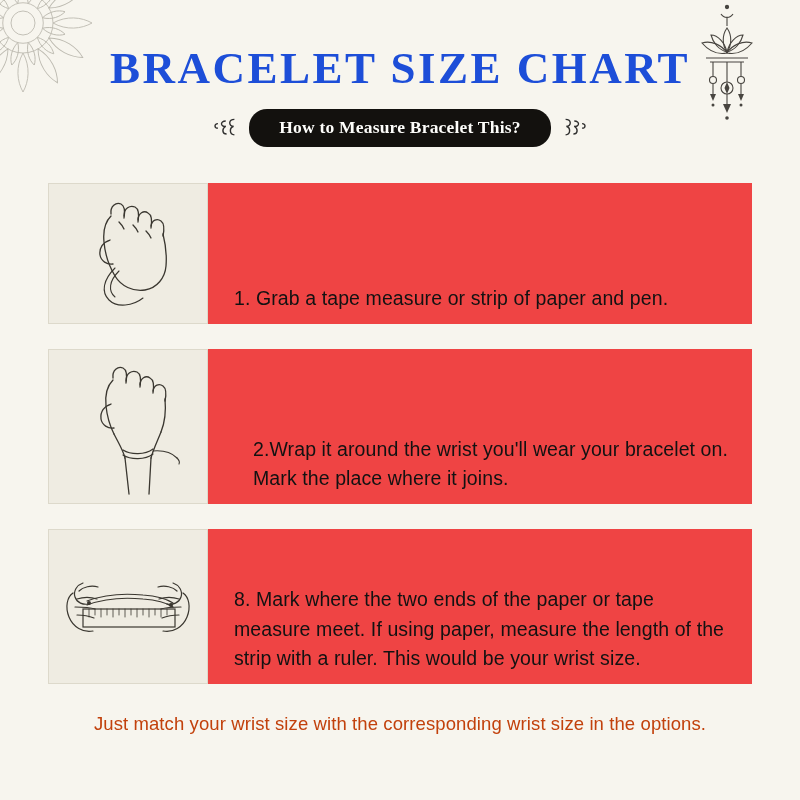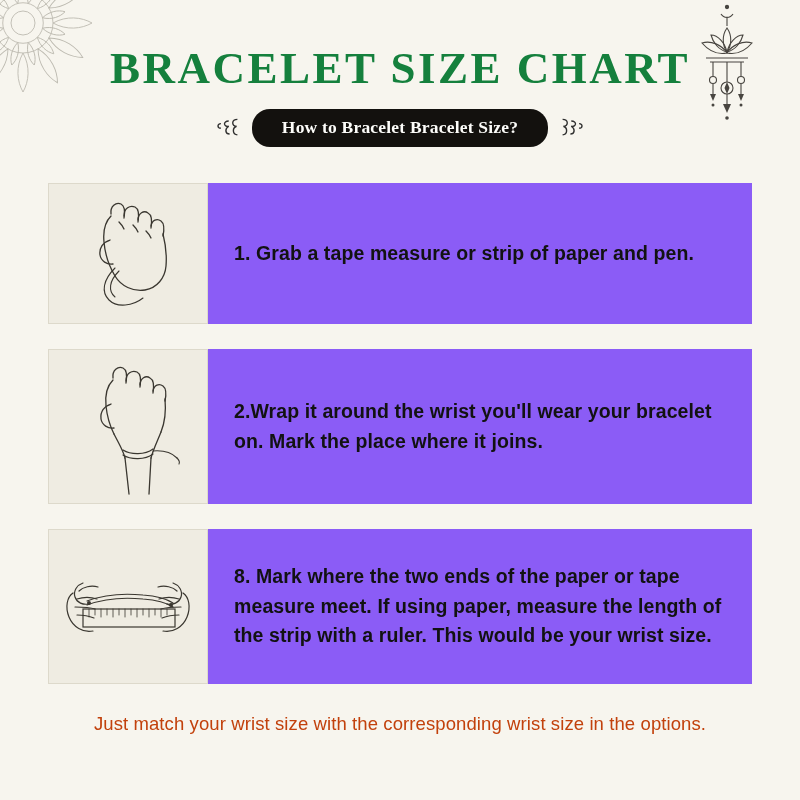--- a/index.html
+++ b/index.html
@@ -41,21 +41,21 @@
   
   .header {
     padding-top: 46px;
     text-align: center;
   }
   .chart-title {
     font-family: "Liberation Serif", serif;
     font-size: 45px;
     letter-spacing: 2.5px;
     font-weight: 700;
-    color: #15803d;
+    color: #1d4ed8;
     margin: 0;
     line-height: 1;
   }
 
   .subtitle-row {
     margin-top: 18px;
     display: flex;
     align-items: center;
     justify-content: center;
     gap: 12px;
@@ -78,24 +78,23 @@
     white-space: nowrap;
   }
 
   
   .steps {
     margin-top: 36px;
     padding: 0 48px;
   }
   .step {
     display: flex;
-    align-items: center;
-    background: #8b5cf6;
+    align-items: flex-end;
+    background: #ef4444;
     margin-bottom: 25px;
-    font-weight: bold;
   }
   .step-figure {
     width: 160px;
     flex: 0 0 160px;
     background: #efece2;
     border: 1px solid #ddd9cb;
     box-sizing: border-box;
     display: flex;
     align-items: center;
     justify-content: center;
@@ -107,21 +106,21 @@
     display: flex;
     align-items: center;
     padding: 10px 18px 10px 26px;
     font-size: 19.5px;
     line-height: 1.52;
     color: #121212;
     letter-spacing: 0.1px;
   }
 
   .step-1 .step-figure, .step-1 { height: 141px; }
-  .step-2 .step-figure, .step-2 { height: 155px; }
+  .step-2 .step-figure, .step-2 { height: 155px; gap: 19px; }
   .step-3 .step-figure, .step-3 { height: 155px; }
 
   
   .footer-note {
     text-align: center;
     font-size: 18.5px;
     color: #c2410c;
     padding: 4px 30px 0;
     letter-spacing: 0.1px;
   }
@@ -246,21 +245,21 @@
 
 <div class="header">
   <h1 class="chart-title">BRACELET SIZE CHART</h1>
 
   <div class="subtitle-row">
     <svg class="flourish" viewBox="0 0 30 30" fill="none" stroke="#1b1b1b" stroke-width="1.6">
       <path d="M27 5 C20 5 20 13 26 13 C21 15 21 22 27 23"></path>
       <path d="M17 7 C10 7 11 14 17 13 C12 16 13 22 18 22"></path>
       <path d="M8 10 C3 10 4 16 8 15"></path>
     </svg>
-    <div class="subtitle-pill">How to Bracelet Bracelet Size?</div>
+    <div class="subtitle-pill">How to Measure Bracelet This?</div>
     <svg class="flourish" viewBox="0 0 30 30" fill="none" stroke="#1b1b1b" stroke-width="1.6">
       <path d="M3 5 C10 5 10 13 4 13 C9 15 9 22 3 23"></path>
       <path d="M13 7 C20 7 19 14 13 13 C18 16 17 22 12 22"></path>
       <path d="M22 10 C27 10 26 16 22 15"></path>
     </svg>
   </div>
 </div>
 
 <div class="steps">
 

